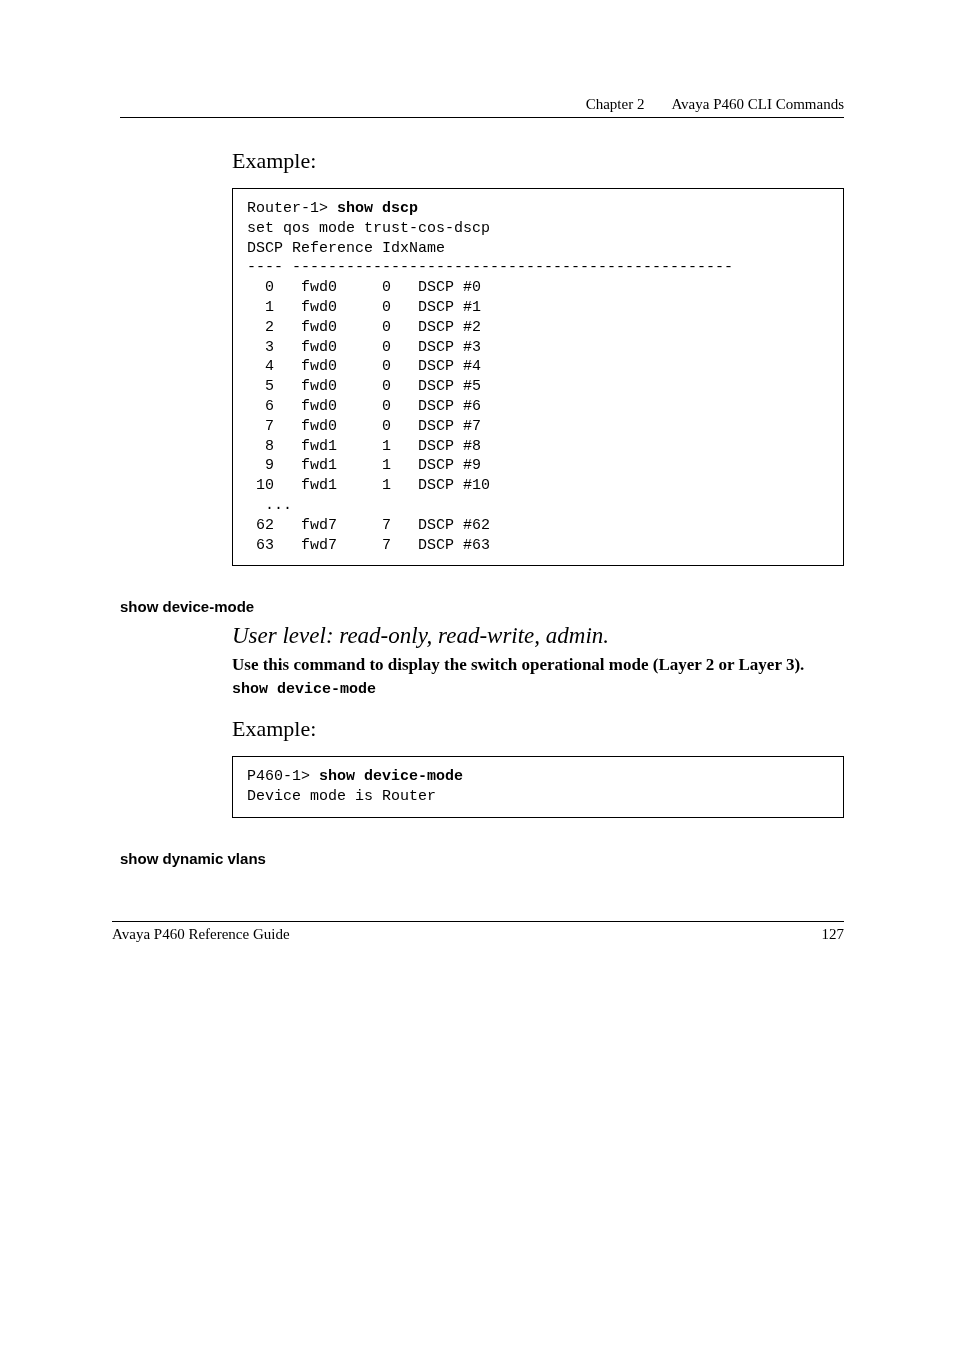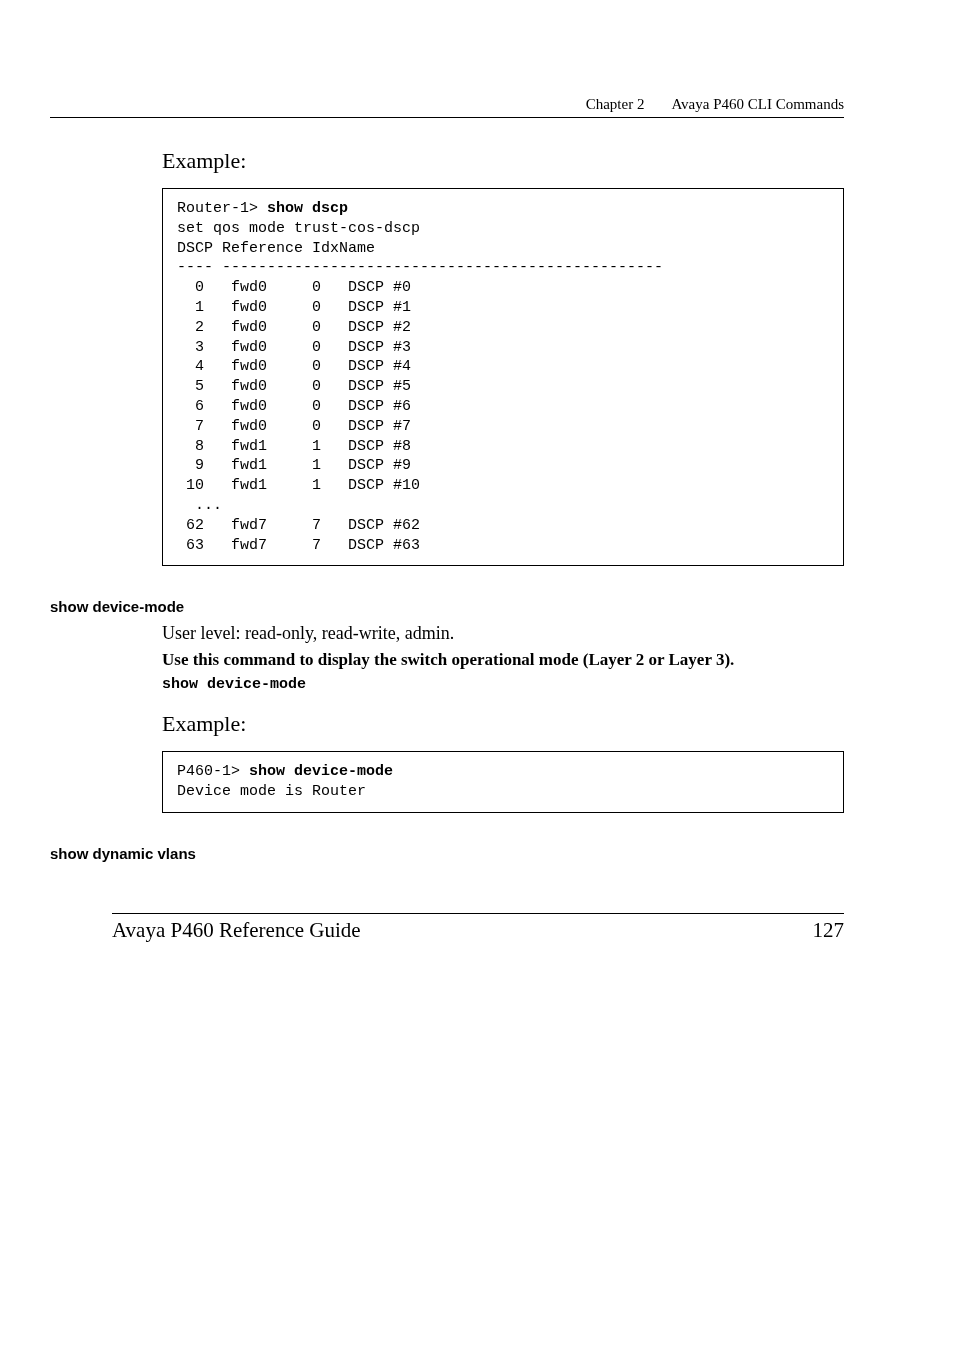--- a/index.html
+++ b/index.html
@@ -7,21 +7,21 @@
     padding: 0;
     background: #fff;
     font-family: "Palatino Linotype", "Book Antiqua", Palatino, Georgia, serif;
     color: #000;
   }
   .page {
     width: 954px;
     height: 1013px;
     box-sizing: border-box;
     position: relative;
-    padding: 96px 110px 0 50px;
+    padding: 96px 110px 0 120px;
   }
   .running-head {
     border-bottom: 1px solid #000;
     padding-bottom: 4px;
     margin-bottom: 30px;
     text-align: right;
     font-size: 15px;
   }
   .running-head .chap {
     display: inline;
@@ -50,21 +50,22 @@
   }
   .section-head {
     font-family: Arial, Helvetica, sans-serif;
     font-weight: bold;
     font-size: 15px;
     margin-top: 32px;
     margin-left: -112px;
     margin-bottom: 8px;
   }
   .italic {
-    font-size: 18px;
+    font-style: italic;
+    font-size: 23px;
     margin-bottom: 6px;
   }
   .para {
     font-size: 17px;
     margin-bottom: 6px;
     font-weight: bold;
   }
   .cmdline {
     font-family: "Courier New", Courier, monospace;
     font-weight: bold;
@@ -75,21 +76,21 @@
     font-family: "Courier New", Courier, monospace;
     font-size: 15px;
   }
   .footer {
     position: absolute;
     left: 112px;
     right: 110px;
     bottom: 70px;
     border-top: 1px solid #000;
     padding-top: 4px;
-    font-size: 21px;
+    font-size: 15px;
     display: flex;
     justify-content: space-between;
   }
 </style>
 </head>
 <body>
 
 <div class="page">
 
   <div class="running-head">

